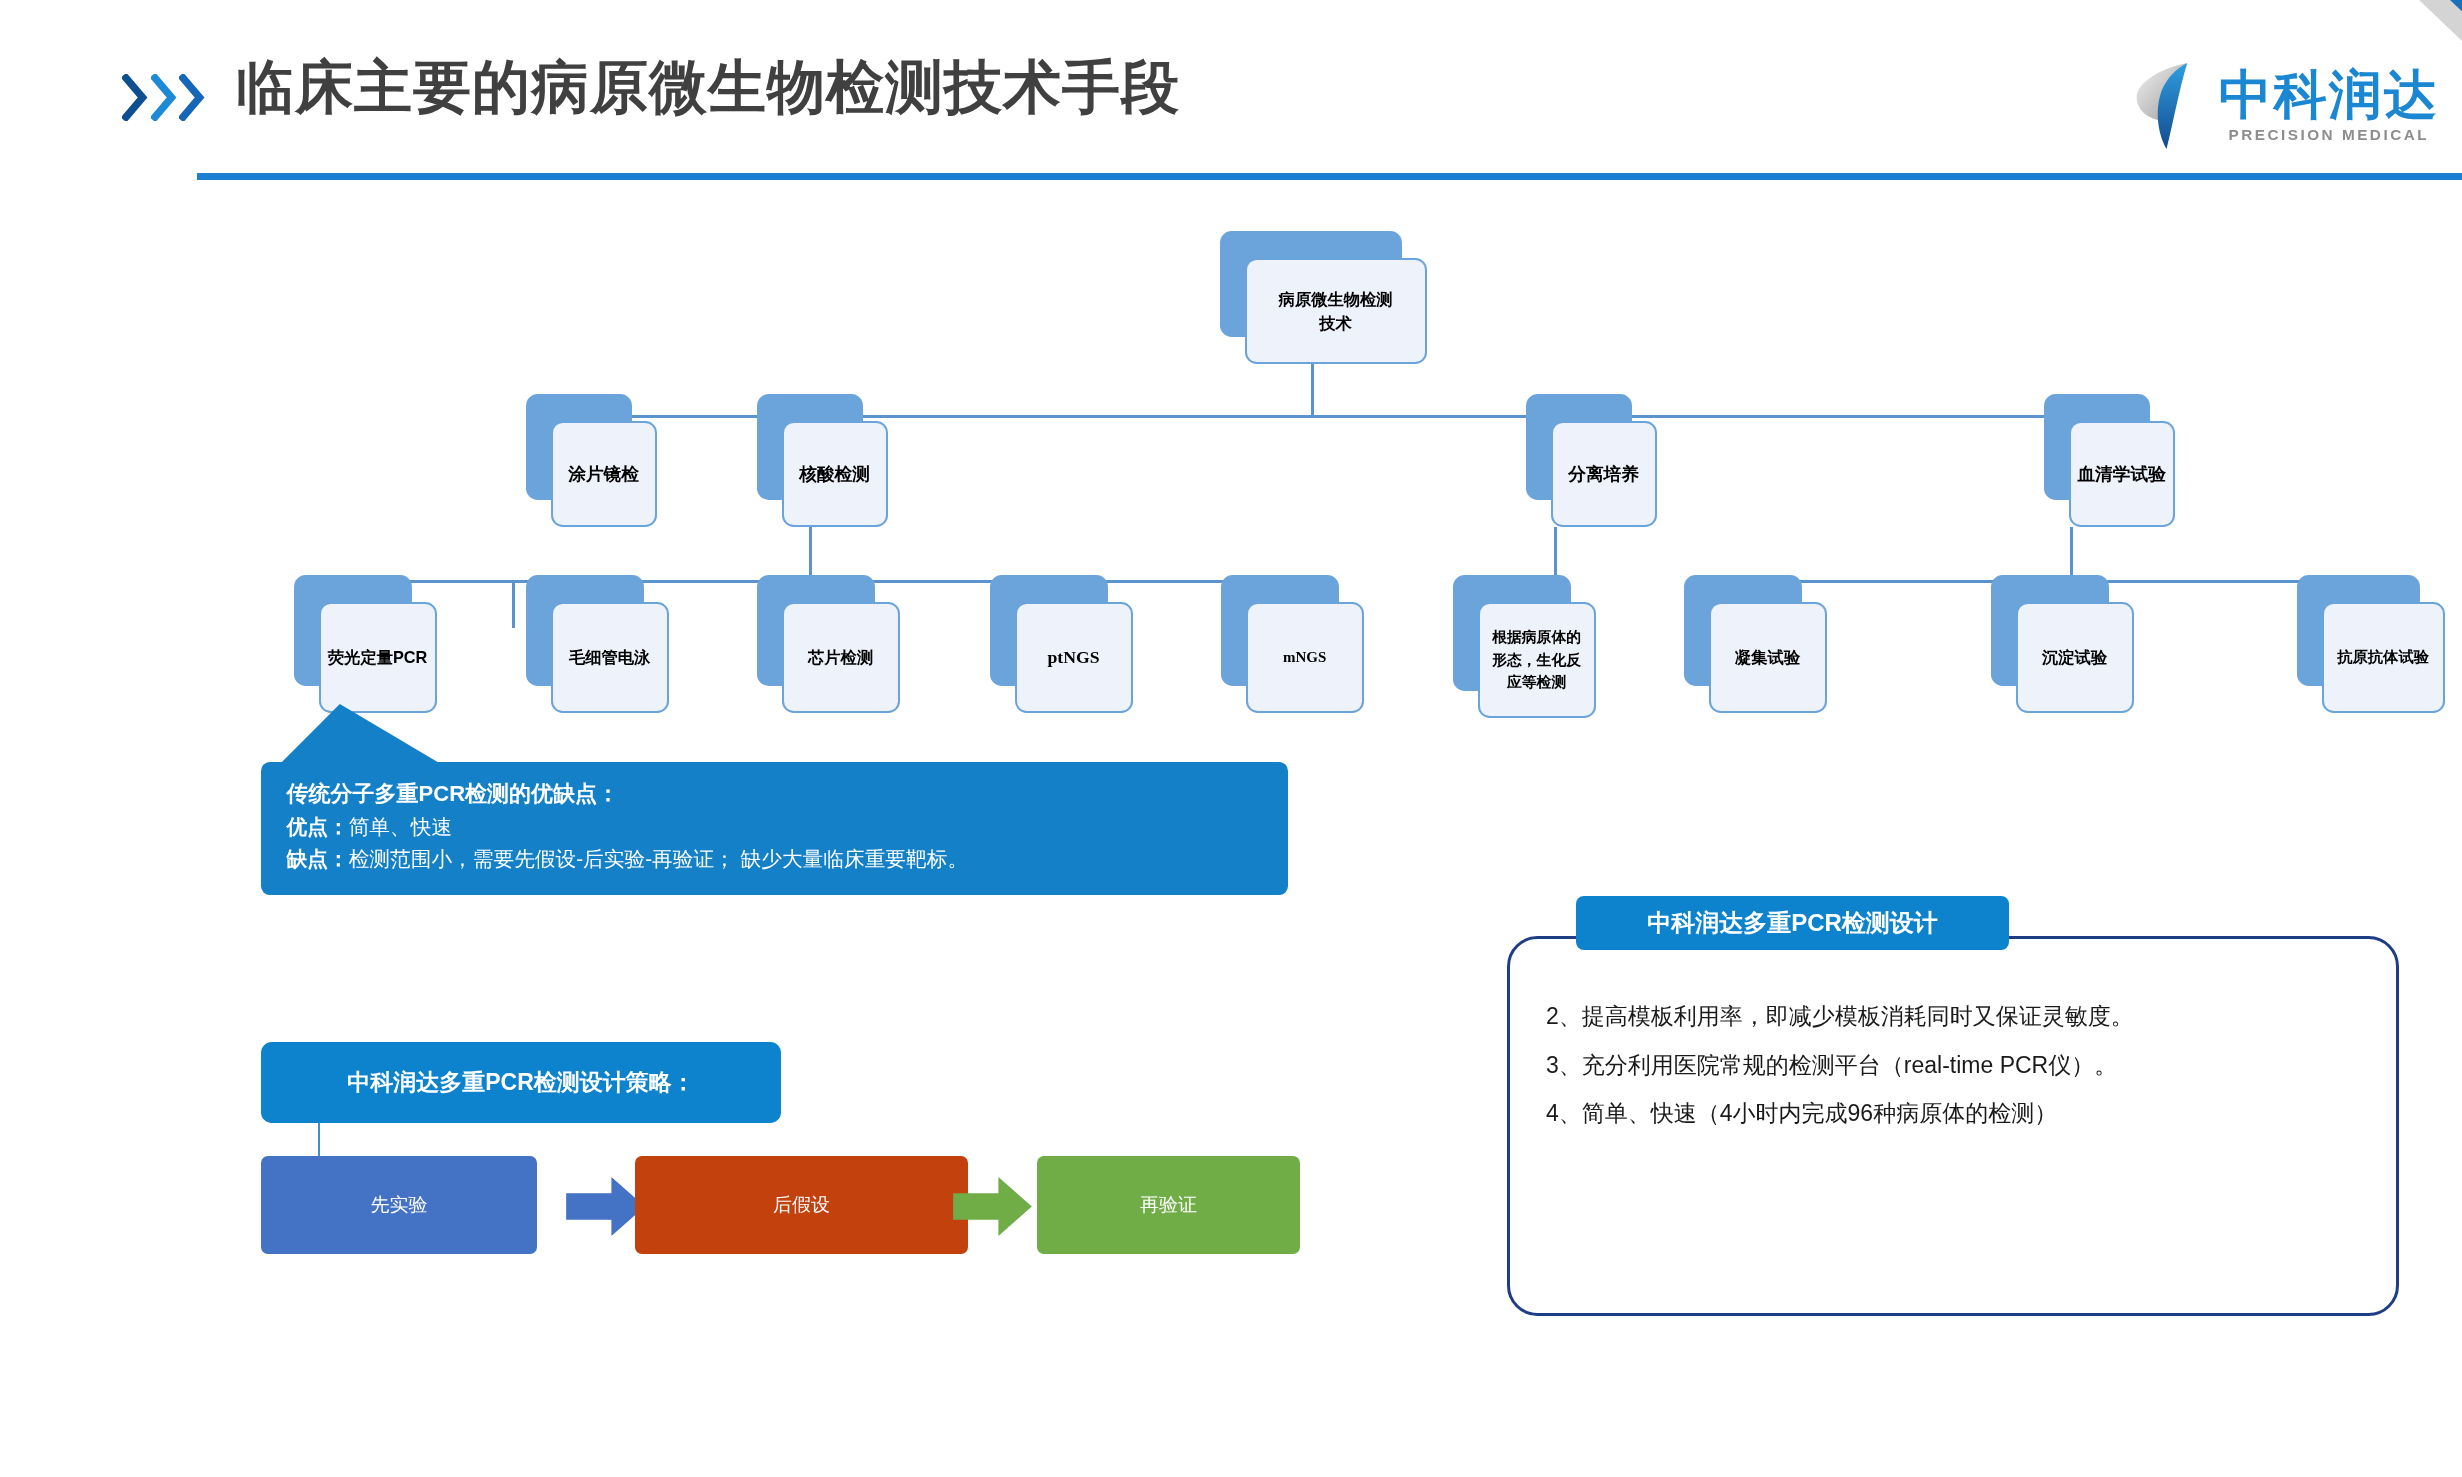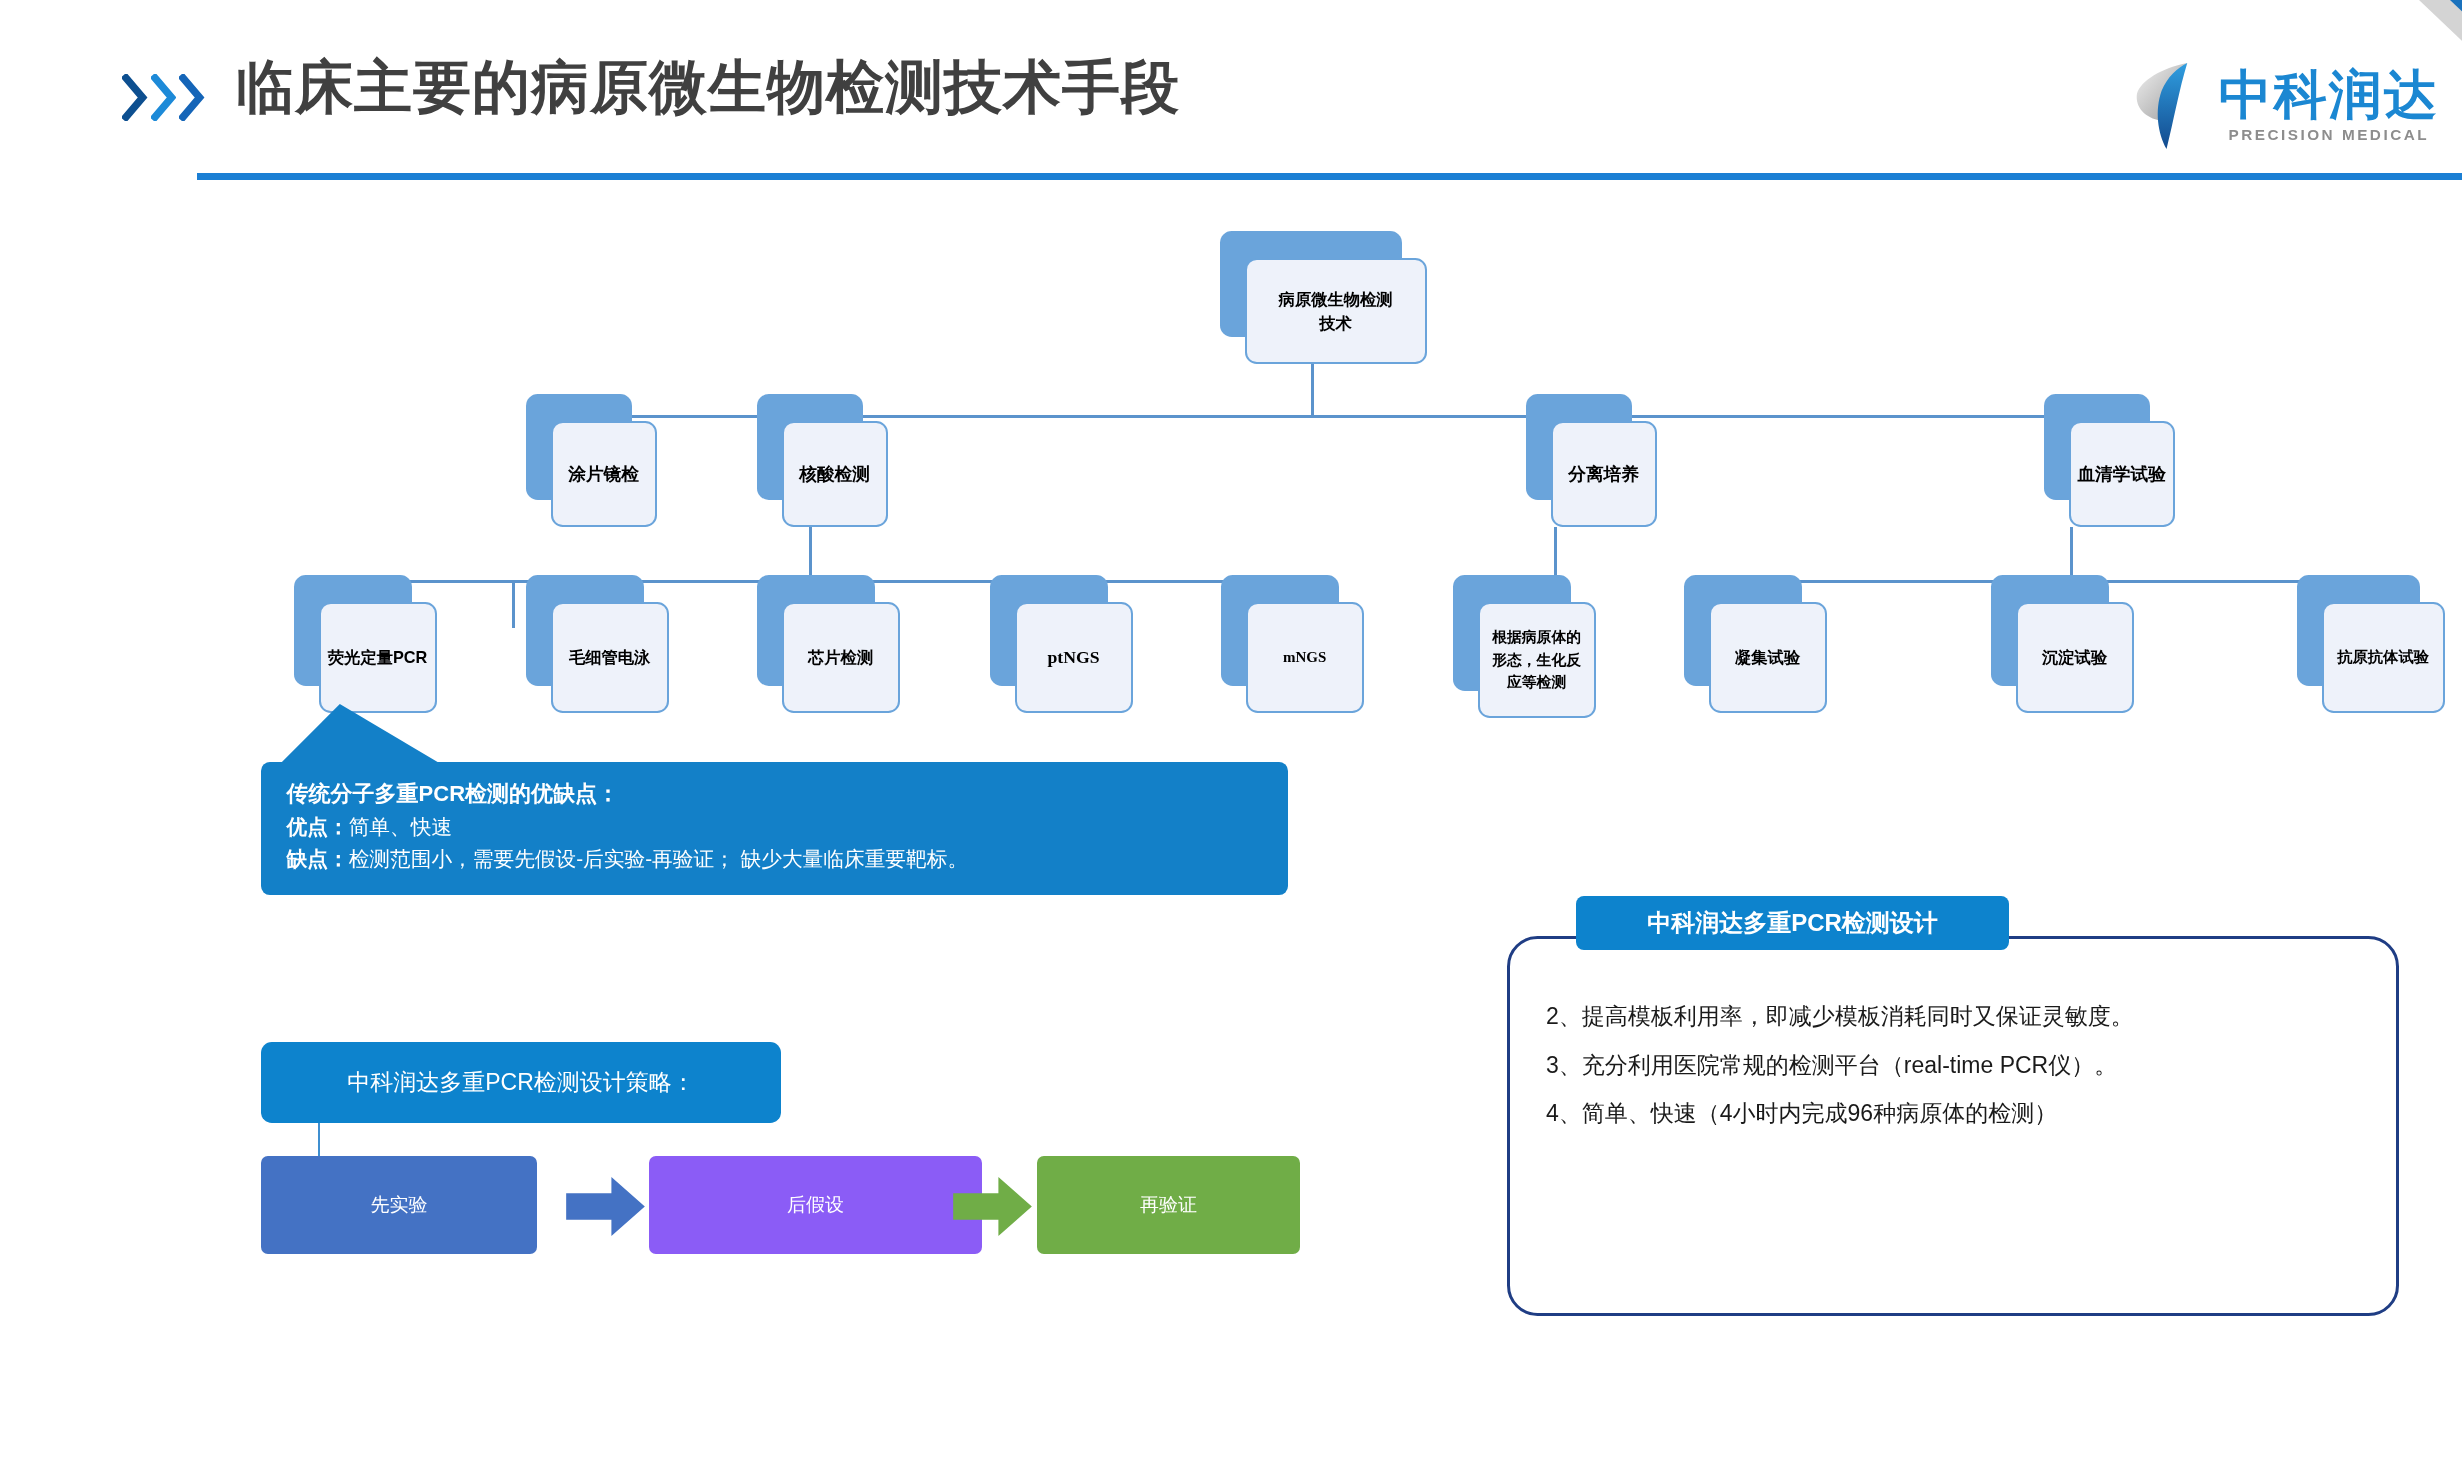--- a/index.html
+++ b/index.html
@@ -45,21 +45,21 @@
       background:#1380c8;border-radius:8.9px;}
   #callout-inner{position:absolute;left:25.6px;top:14.8px;right:9.8px;color:#fff;}
   #callout-inner .ln{line-height:1.55;white-space:nowrap;}
   .co-title{font-size:22px;font-weight:bold;}
   .co-row{font-size:20.7px;}
   .co-row .lbl{font-weight:bold;}
 
   
   #strategy-badge{position:absolute;left:261px;top:1042px;width:520px;height:81px;
       background:#0d83cd;border-radius:10.8px;display:flex;align-items:center;justify-content:center;}
-  #strategy-badge span{color:#fff;font-size:23px;font-weight:normal;white-space:nowrap;}
+  #strategy-badge span{color:#fff;font-size:23px;font-weight:bold;white-space:nowrap;}
   #strategy-arrow-down{position:absolute;left:318px;top:1123px;width:2px;height:94px;background:#3f8fd0;}
   #strategy-arrow-head{position:absolute;left:310px;top:1209px;width:0;height:0;
       border-left:8.9px solid transparent;border-right:8.9px solid transparent;border-top:20.7px solid #3f8fd0;}
   .step{position:absolute;border-radius:6.9px;display:flex;align-items:center;justify-content:center;}
   .step span{color:#fff;font-size:19px;}
   .arrow-blk{position:absolute;}
 
   
   #design-panel{position:absolute;left:1507px;top:936px;width:886px;height:374px;
       border:3.4px solid #1f3d84;border-radius:30.5px;background:#fff;}
@@ -247,21 +247,21 @@
 </div>
 <div id="strategy-arrow-down"></div>
 <div id="strategy-arrow-head"></div>
 
 <div class="step" style="left:261px;top:1156px;width:276px;height:98px;background:#4472c4;">
   <span>先实验</span>
 </div>
 <svg class="arrow-blk" style="left:566px;top:1177px;width:79px;height:59px;" viewBox="0 0 160 120">
   <polygon points="0,33 92,33 92,0 160,60 92,120 92,87 0,87" fill="#4472c4"></polygon>
 </svg>
-<div class="step" style="left:649px;top:1156px;width:333px;height:98px;background:#8b5cf6;">
+<div class="step" style="left:635px;top:1156px;width:333px;height:98px;background:#c2410c;">
   <span>后假设</span>
 </div>
 <svg class="arrow-blk" style="left:953px;top:1177px;width:79px;height:59px;" viewBox="0 0 160 120">
   <polygon points="0,33 92,33 92,0 160,60 92,120 92,87 0,87" fill="#70ad47"></polygon>
 </svg>
 <div class="step" style="left:1037px;top:1156px;width:263px;height:98px;background:#70ad47;">
   <span>再验证</span>
 </div>
 
 <div id="design-panel"></div>

